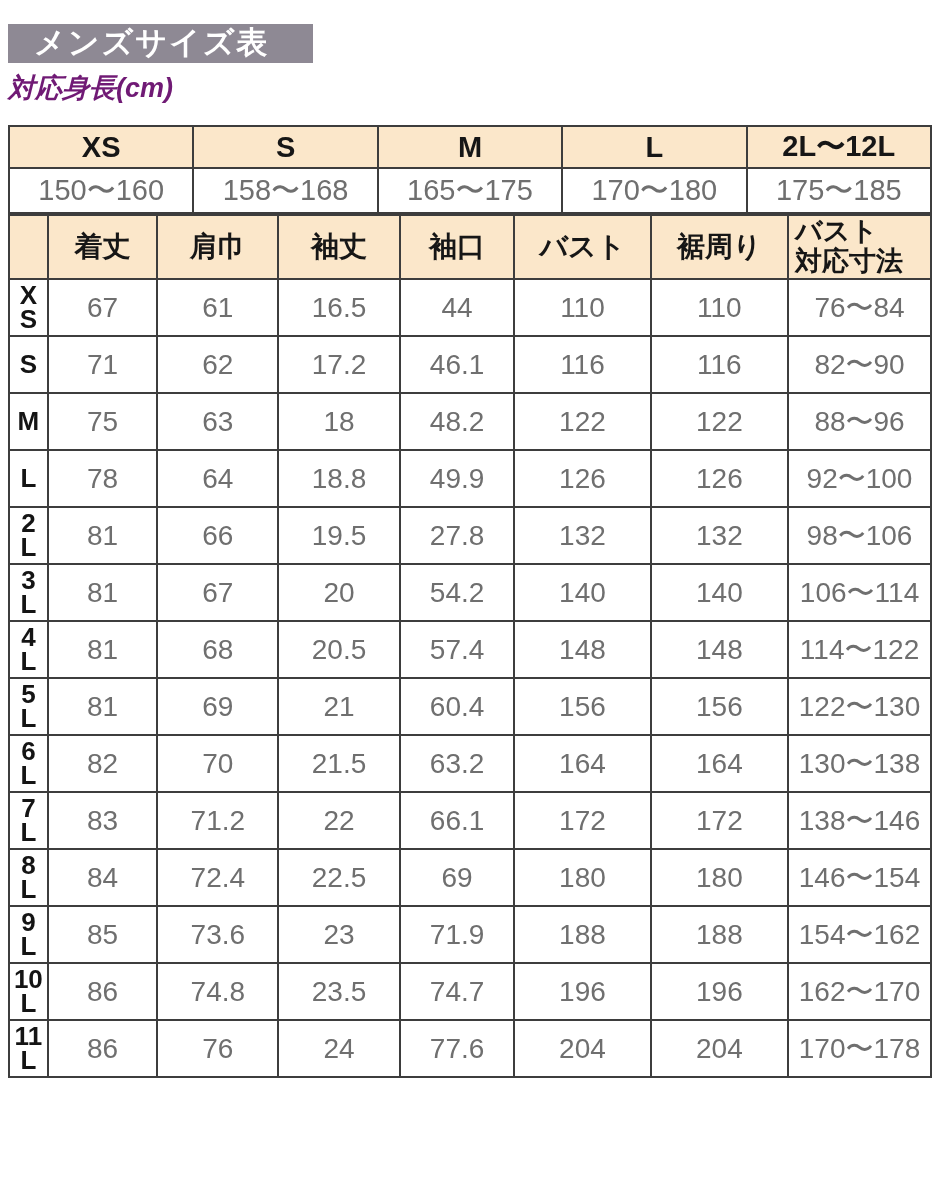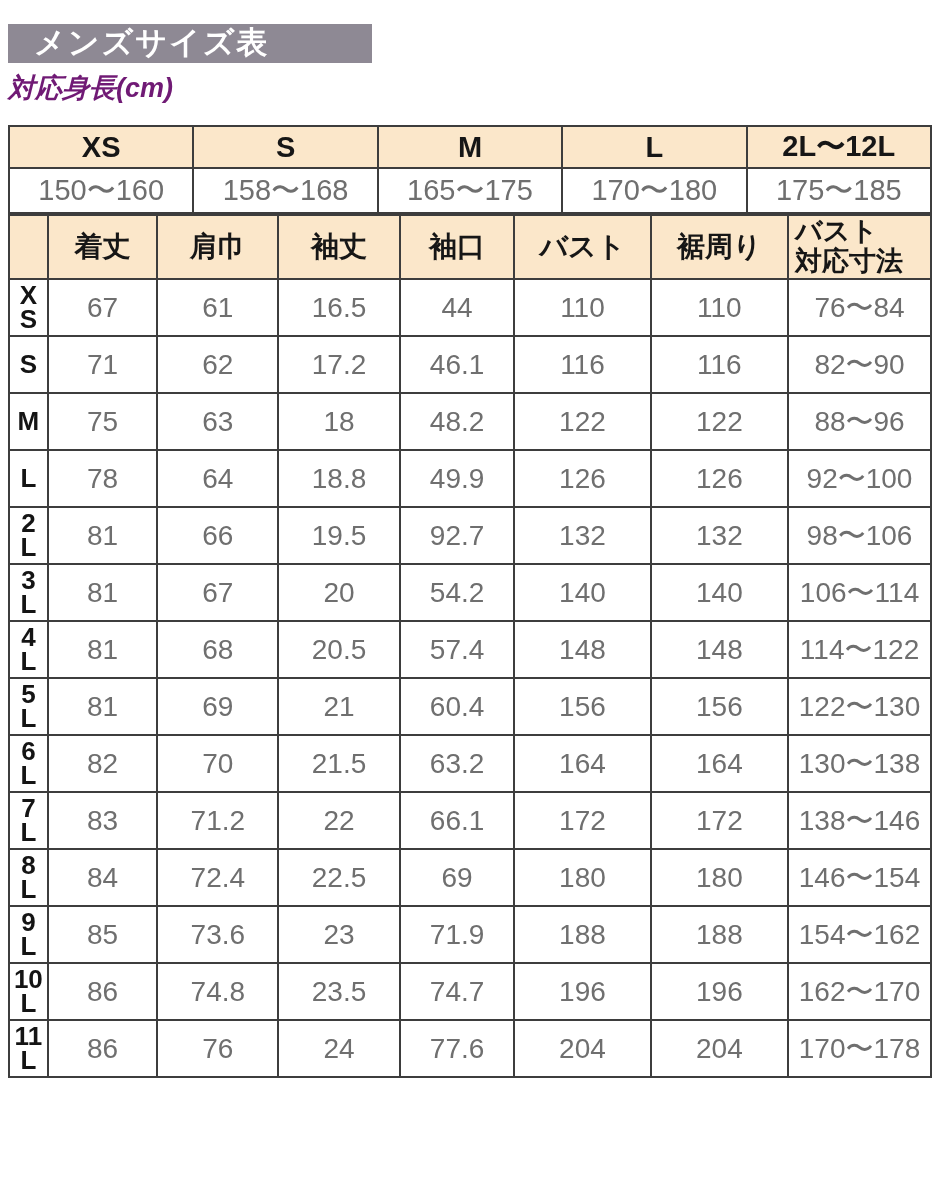--- a/index.html
+++ b/index.html
@@ -11,21 +11,21 @@
     position: relative;
     width: 940px;
     height: 1200px;
     box-sizing: border-box;
     padding: 24px 8px 0 8px;
     background: #ffffff;
     font-family: "Liberation Sans", "DejaVu Sans", sans-serif;
     overflow: hidden;
   }
   .title-bar {
-    width: 364px;
+    width: 305px;
     box-sizing: border-box;
     background: #8e8994;
     color: #ffffff;
     font-size: 31px;
     font-weight: bold;
     letter-spacing: 2px;
     padding: 3px 0 5px 26px;
     line-height: 1.0;
   }
   .height-label {
@@ -199,21 +199,21 @@
           <td>126</td>
           <td>126</td>
           <td>92〜100</td>
         </tr>
         <tr>
           <th class="size-cell">2
 L</th>
           <td>81</td>
           <td>66</td>
           <td>19.5</td>
-          <td>92.7</td>
+          <td>27.8</td>
           <td>132</td>
           <td>132</td>
           <td>98〜106</td>
         </tr>
         <tr>
           <th class="size-cell">3
 L</th>
           <td>81</td>
           <td>67</td>
           <td>20</td>

